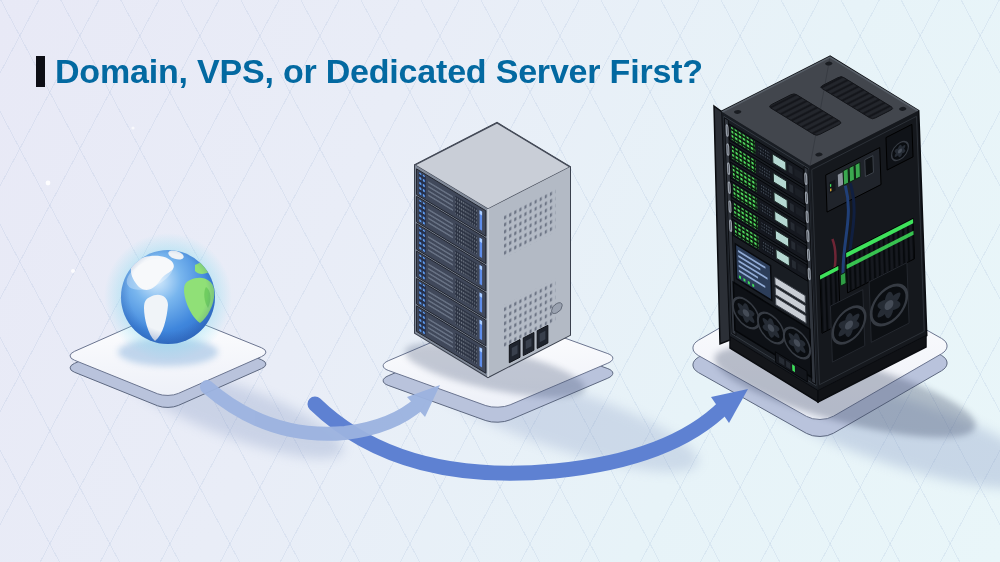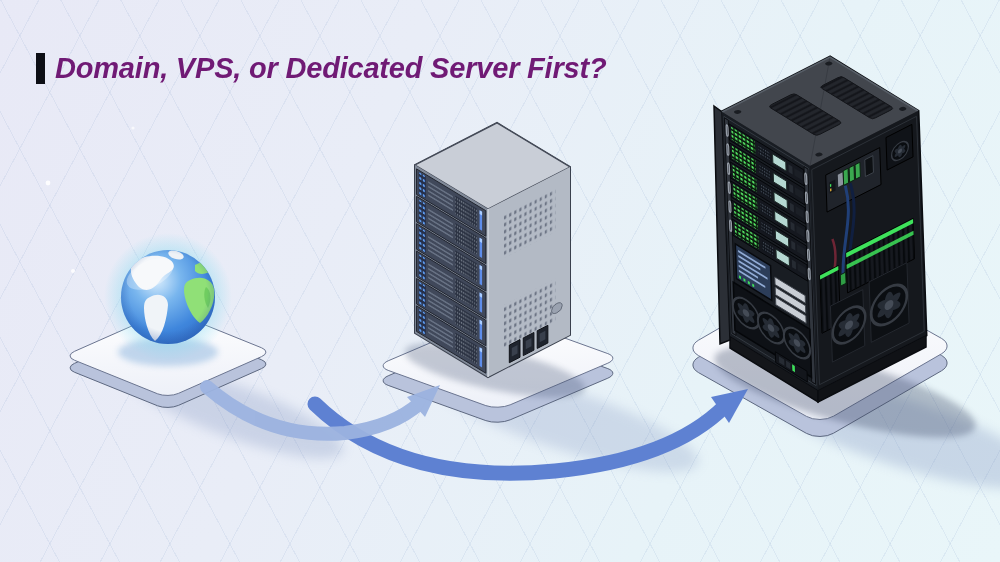--- a/index.html
+++ b/index.html
@@ -13,21 +13,21 @@
     background:
       repeating-linear-gradient(62deg, rgba(140,165,205,0) 0 52px, rgba(140,165,205,.30) 52px 53px),
       repeating-linear-gradient(-62deg, rgba(140,165,205,0) 0 52px, rgba(140,165,205,.30) 52px 53px);
   }
   .scene{position:absolute;left:0;top:0;}
   .title-wrap{
     position:absolute;left:36px;top:52px;display:flex;align-items:center;gap:10px;
   }
   .title-bar{width:9px;height:31px;background:#0d0e15;}
   .title-text{
-    font-size:29px;font-weight:700;color:#701a75;letter-spacing:-.2px;white-space:nowrap;font-style:italic;
+    font-size:34px;font-weight:700;color:#0369a1;letter-spacing:-.2px;white-space:nowrap;
   }
   .nss{vector-effect:non-scaling-stroke;}
 </style>
 </head>
 <body>
 
 <div class="bg-grid"></div>
 
 <svg class="scene" width="1000" height="562" viewBox="0 0 1000 562">
   <defs>

